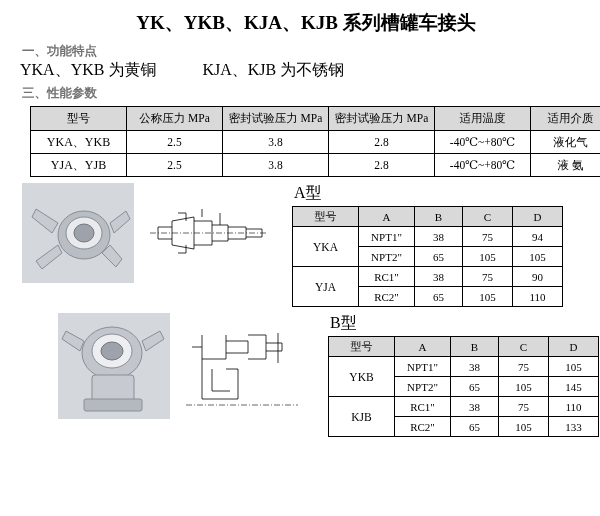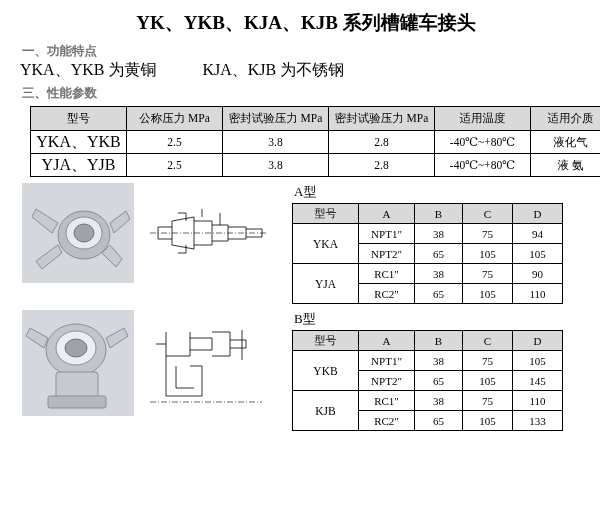--- a/index.html
+++ b/index.html
@@ -66,21 +66,21 @@
     font-size: 11.5px;
     height: 22px;
     padding: 0;
   }
   table.perf thead th {
     background: #d9d9d9;
     font-weight: normal;
     height: 23px;
   }
   table.perf td.row-label {
-    font-size: 16px;
+    font-size: 12px;
   }
 
   
   .dims {
     position: relative;
     margin-top: 6px;
   }
   .img-row {
     display: flex;
     align-items: flex-start;
@@ -105,21 +105,21 @@
     overflow: hidden;
     background: #ffffff;
   }
   .drawing.second { height: 106px; }
 
   .dim-table-wrap {
     margin-left: 18px;
     width: 270px;
   }
   .dim-label {
-    font-size: 13px;
+    font-size: 16px;
     margin: 0 0 2px 2px;
   }
   table.dim {
     border-collapse: collapse;
     width: 270px;
     table-layout: fixed;
   }
   table.dim th, table.dim td {
     border: 1px solid #000;
     text-align: center;
@@ -127,21 +127,21 @@
     height: 19px;
     padding: 0;
   }
   table.dim thead th {
     background: #d9d9d9;
     font-weight: normal;
   }
   table.dim td.model {
     font-size: 11.5px;
   }
-  .block2 { margin-top: 6px; }
+  .block2 { margin-top: 6px; margin-left: 36px; }
 </style>
 </head>
 <body>
 
 <div class="page">
 
   <div class="title">YK、YKB、KJA、KJB 系列槽罐车接头</div>
 
   <div class="section-head">一、功能特点</div>
 

